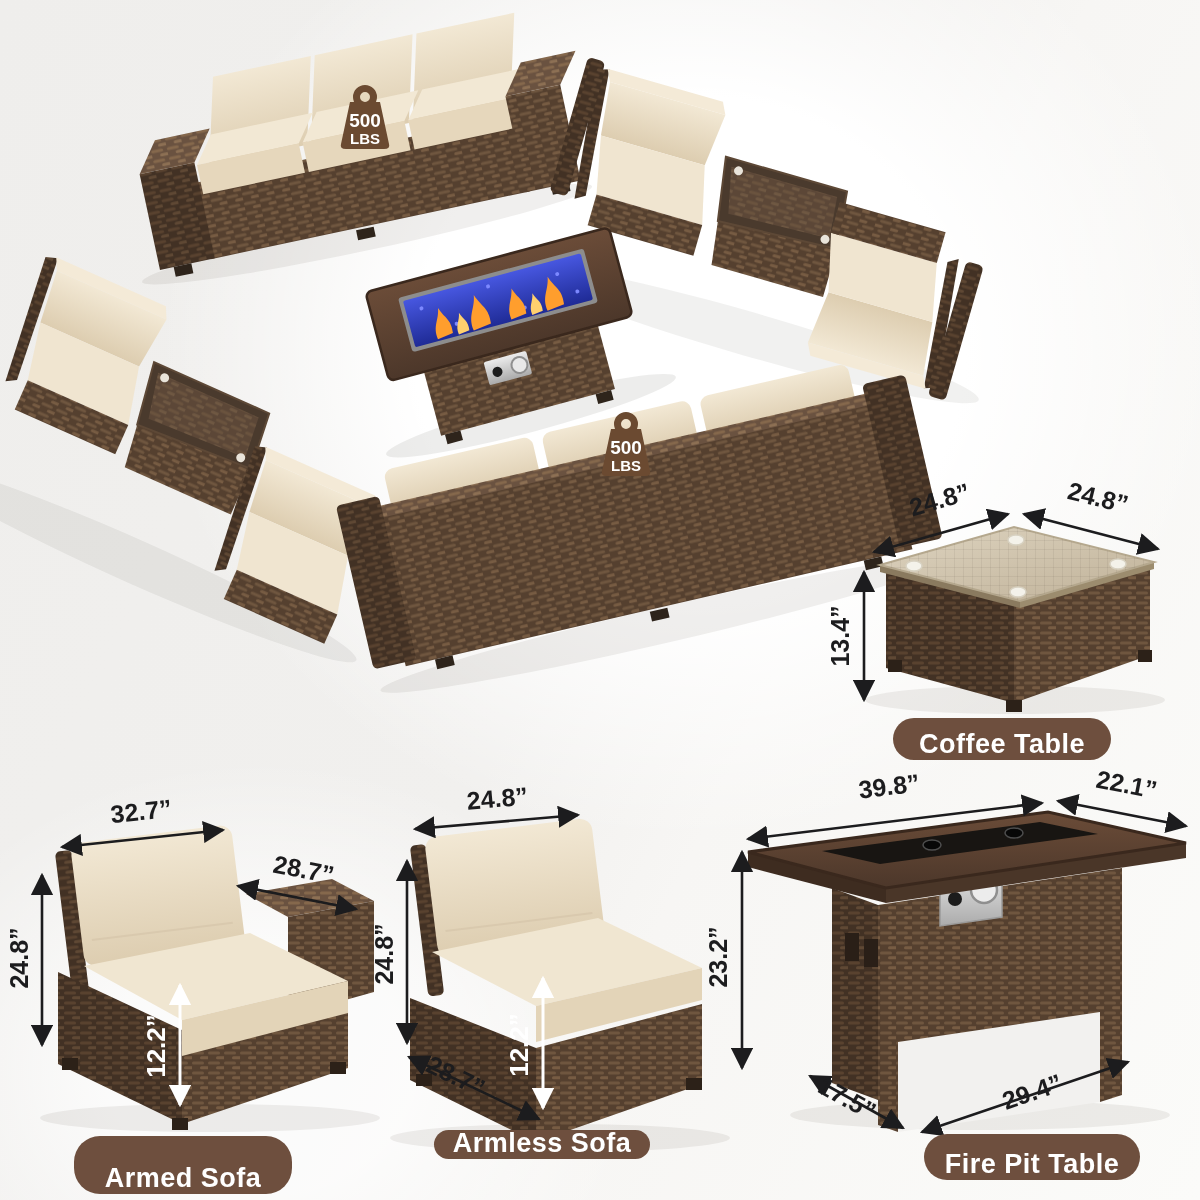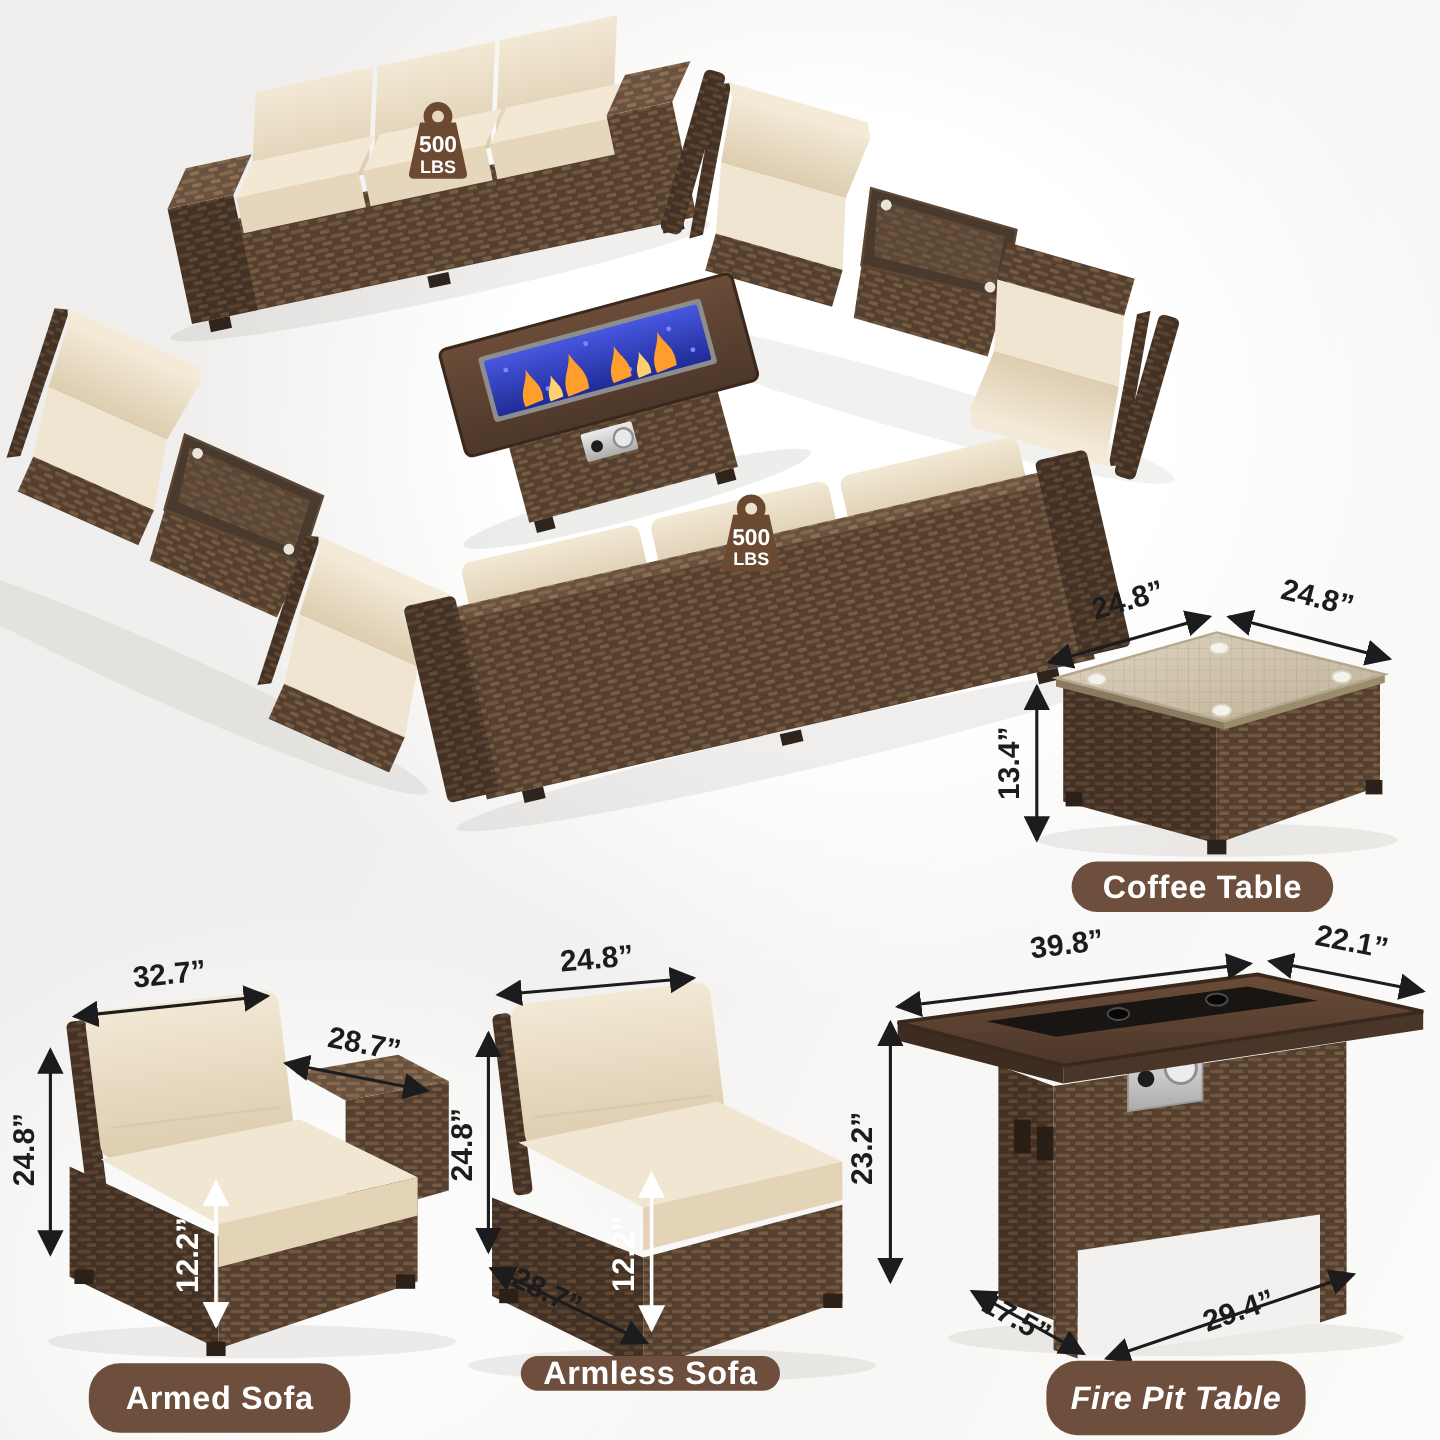--- a/index.html
+++ b/index.html
@@ -13,21 +13,21 @@
   svg.scene{position:absolute;left:0;top:0;}
   text{font-family:"Liberation Sans",sans-serif;}
   text.dim{font-size:25px;font-weight:700;fill:#1c1c1e;text-anchor:middle;}
   text.dimw{font-size:26px;font-weight:700;fill:#ffffff;text-anchor:middle;}
   text.badge-num{font-size:19px;font-weight:700;fill:#ffffff;text-anchor:middle;}
   text.badge-unit{font-size:15px;font-weight:700;fill:#ffffff;text-anchor:middle;}
   line.dl{stroke:#1c1c1e;stroke-width:2.6;}
   line.dlw{stroke:#ffffff;stroke-width:3;}
   .wkD{fill:url(#wkD);} .wkM{fill:url(#wkM);} .wkL{fill:url(#wkL);}
   .pill{position:absolute;background:#6e4f3e;color:#fff;border-radius:26px;font-weight:700;font-size:27px;
-        display:flex;align-items:center;justify-content:center;letter-spacing:.5px;}
+        display:flex;align-items:flex-end;justify-content:center;letter-spacing:.5px;}
 </style>
 </head>
 <body>
 
 <div class="canvas">
   <div class="sw1"></div>
   <div class="sw2"></div>
 
   <svg class="scene" width="1200" height="1200" viewBox="0 0 1200 1200">
     <defs>
@@ -348,16 +348,16 @@
 
   <div class="pill" style="left:893px;top:718px;width:218px;height:42px;">
     <span>Coffee Table</span>
   </div>
   <div class="pill" style="left:74px;top:1136px;width:218px;height:58px;">
     <span>Armed Sofa</span>
   </div>
   <div class="pill" style="left:434px;top:1130px;width:216px;height:29px;">
     <span>Armless Sofa</span>
   </div>
-  <div class="pill" style="left:872px;top:1134px;width:216px;height:62px;font-style:italic;">
+  <div class="pill" style="left:924px;top:1134px;width:216px;height:46px;">
     <span>Fire Pit Table</span>
   </div>
 </div>
 
 </body></html>

